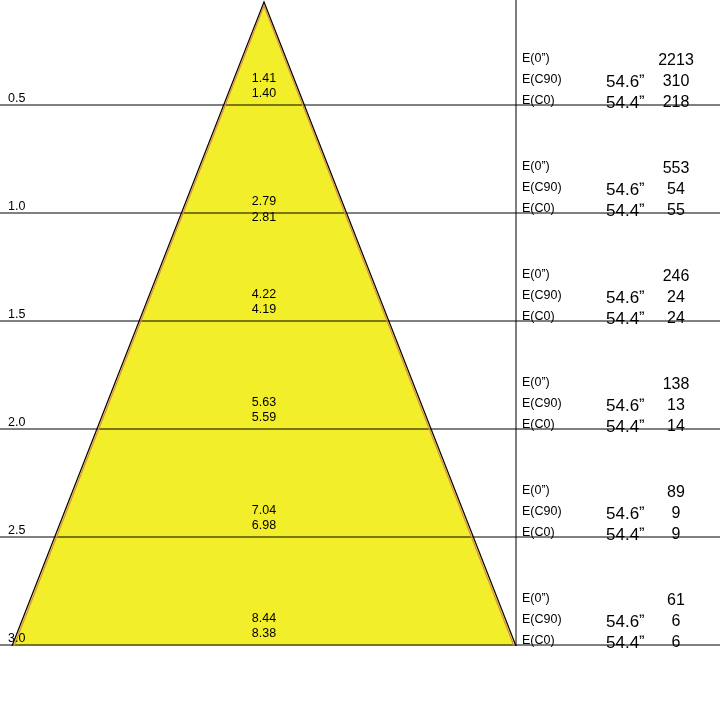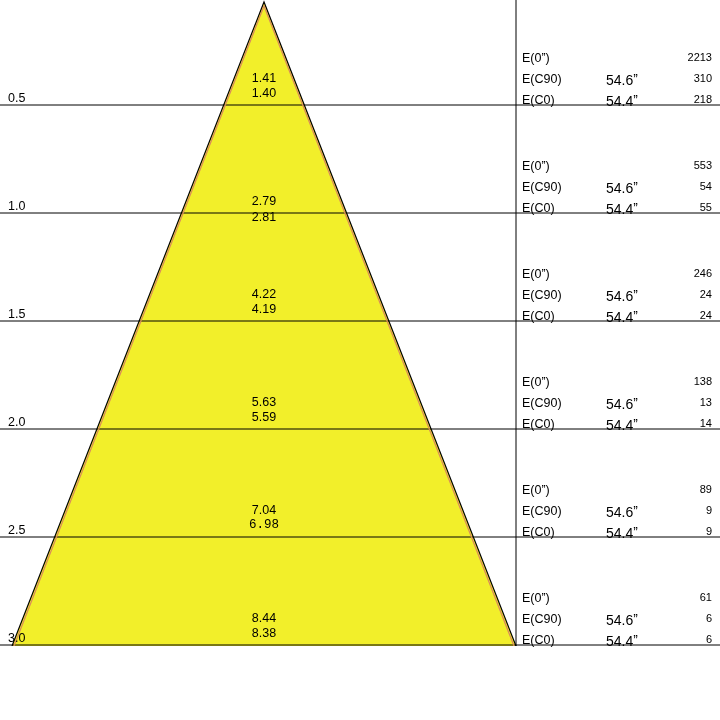--- a/index.html
+++ b/index.html
@@ -43,25 +43,25 @@
     font-size: 12.5px;
   }
   .cone-label {
     font-size: 12.5px;
     text-align: center;
   }
   .ecol-e {
     font-size: 12.5px;
   }
   .ecol-ang {
-    font-size: 14px;
+    font-size: 17px;
   }
   .ecol-val {
-    font-size: 11px;
-    text-align: right;
+    font-size: 16px;
+    text-align: center;
   }
   
   #footer {
     position: absolute;
     left: 0;
     top: 646px;
     width: 720px;
     height: 74px;
   }
   .axis-caption {
@@ -126,21 +126,21 @@
     <div class="lbl cone-label" style="left:224px;width:80px;top:180px;margin-top:31px;">2.81</div>
     <div class="lbl cone-label" style="left:224px;width:80px;top:195px;">2.79</div>
 
     <div class="lbl cone-label" style="left:224px;width:80px;top:288px;">4.22</div>
     <div class="lbl cone-label" style="left:224px;width:80px;top:303px;">4.19</div>
 
     <div class="lbl cone-label" style="left:224px;width:80px;top:396px;">5.63</div>
     <div class="lbl cone-label" style="left:224px;width:80px;top:411px;">5.59</div>
 
     <div class="lbl cone-label" style="left:224px;width:80px;top:504px;">7.04</div>
-    <div class="lbl cone-label" style="left:224px;width:80px;top:519px;font-family:Liberation Mono, monospace;">6.98</div>
+    <div class="lbl cone-label" style="left:224px;width:80px;top:519px;">6.98</div>
 
     <div class="lbl cone-label" style="left:224px;width:80px;top:612px;">8.44</div>
     <div class="lbl cone-label" style="left:224px;width:80px;top:627px;">8.38</div>
 
     <div class="lbl ecol-e" style="left:522px;top:52px;">E(0ˮ)</div>
     <div class="lbl ecol-ang" style="left:606px;top:52px;"></div>
     <div class="lbl ecol-val" style="left:640px;width:72px;top:52px;">2213</div>
 
     <div class="lbl ecol-e" style="left:522px;top:73px;">E(C90)</div>
     <div class="lbl ecol-ang" style="left:606px;top:73px;">54.6ˮ</div>

